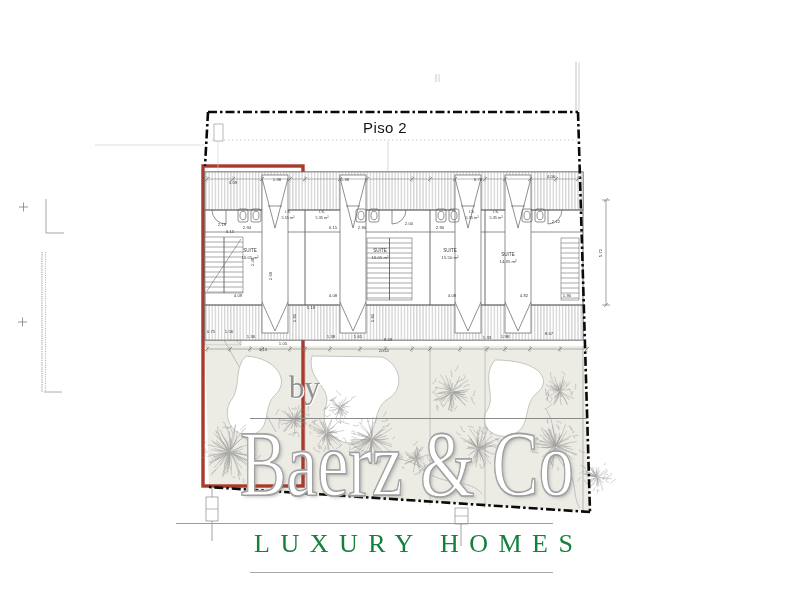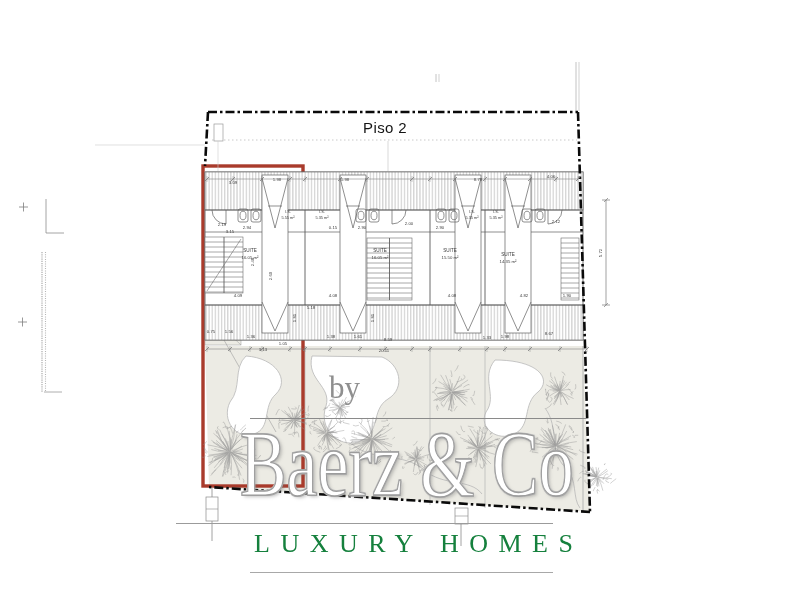--- a/index.html
+++ b/index.html
@@ -2,21 +2,21 @@
 <html><head>
 <meta charset="utf-8">
 <style>
   html,body{margin:0;padding:0;background:#fff;}
   .stage{position:relative;width:800px;height:600px;background:#fff;overflow:hidden;
          font-family:"Liberation Sans",sans-serif;}
   .stage svg{position:absolute;left:0;top:0;}
   .title{position:absolute;left:363px;top:119px;font-size:15px;color:#141414;
          letter-spacing:.4px;font-family:"Liberation Sans",sans-serif;}
   .wm{font-family:"Liberation Serif",serif;position:absolute;white-space:nowrap;}
-  .wm-by{left:289px;top:370px;font-size:31px;color:#8f8f8f;text-shadow:1px 1px 0 #fff;margin-left:40px;}
+  .wm-by{left:289px;top:370px;font-size:31px;color:#8f8f8f;text-shadow:1px 1px 0 #fff;}
   .wm-brand{left:240px;top:416px;font-size:97px;line-height:1;color:#ffffff;
             -webkit-text-stroke:1.3px #9c9c9c;
             text-shadow:1px 1px 0 #aaa,-1px 1px 0 #b9b9b9,1px -1px 0 #c2c2c2,-1px -1px 0 #c2c2c2,3px 3px 4px rgba(110,110,110,.4);
             transform:scale(.72,.97);transform-origin:left top;}
   .wm-tag{left:254px;top:529px;font-size:26px;color:#15803d;letter-spacing:10.5px;
           text-shadow:1px 1px 0 #fff;}
   .wm-line{position:absolute;height:0;border-top:1.5px solid #9b9b9b;}
   .l1{left:250px;top:418px;width:336px;border-color:#8a8a8a;}
   .l2{left:176px;top:523px;width:377px;}
   .l3{left:250px;top:572px;width:303px;border-color:#a8a8a8;}

